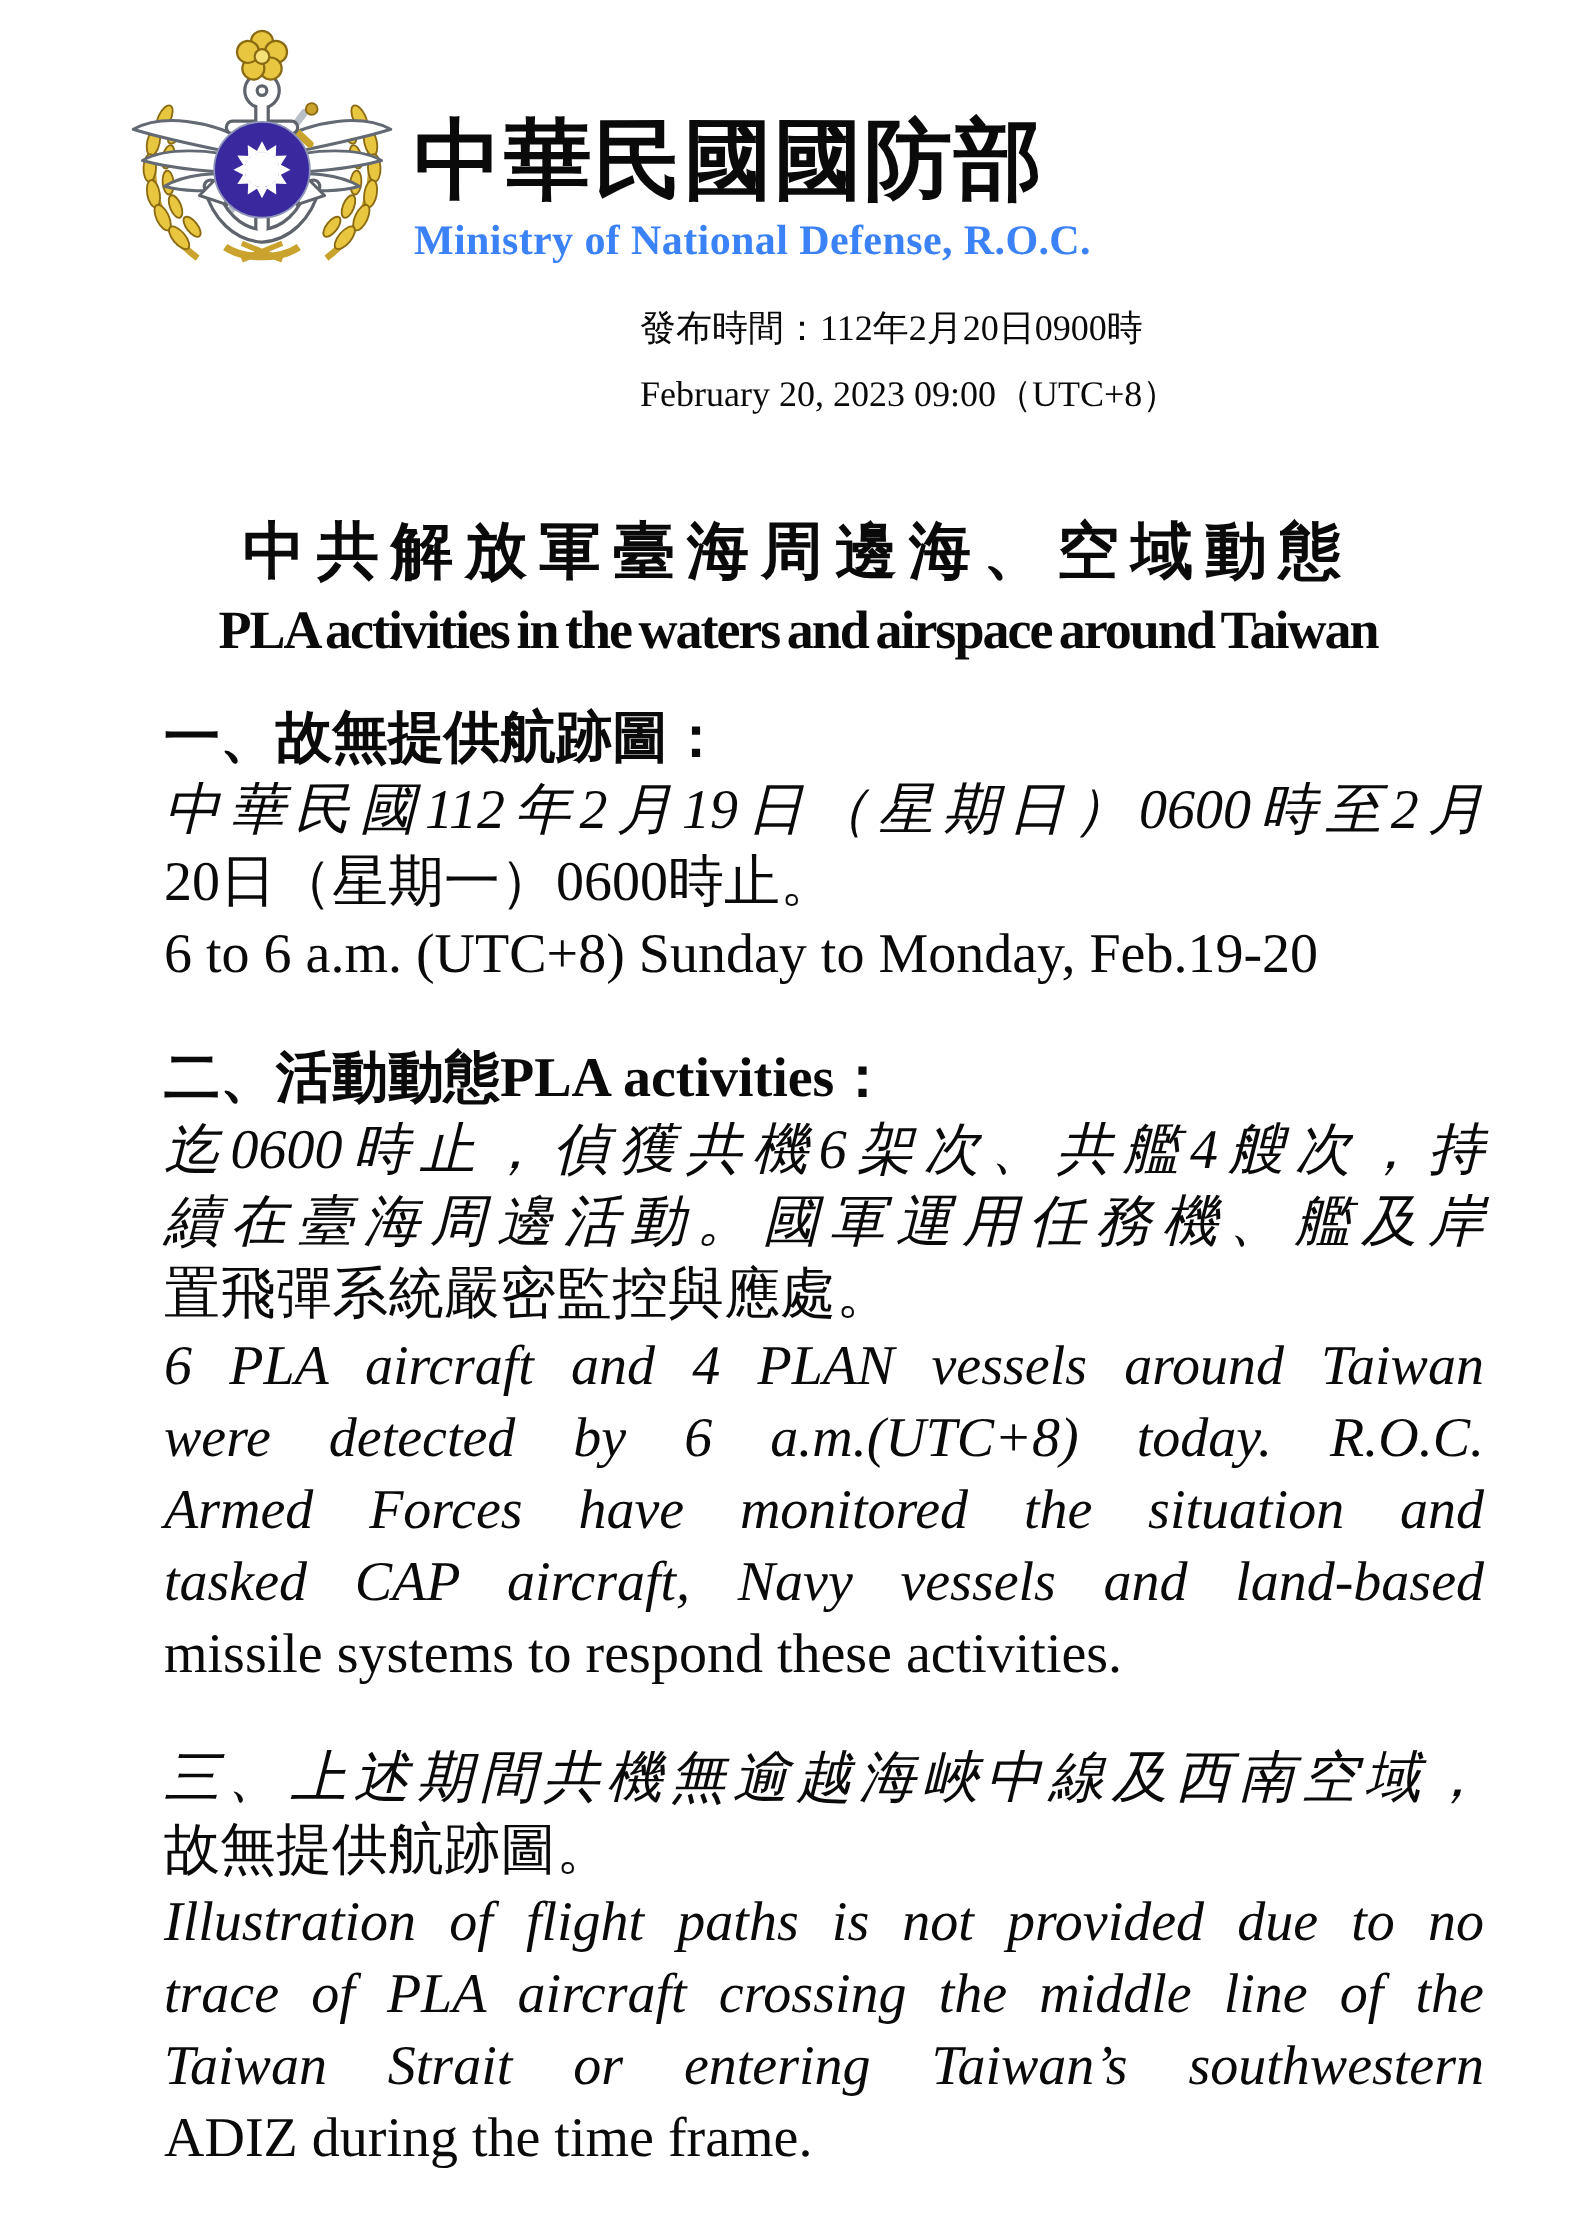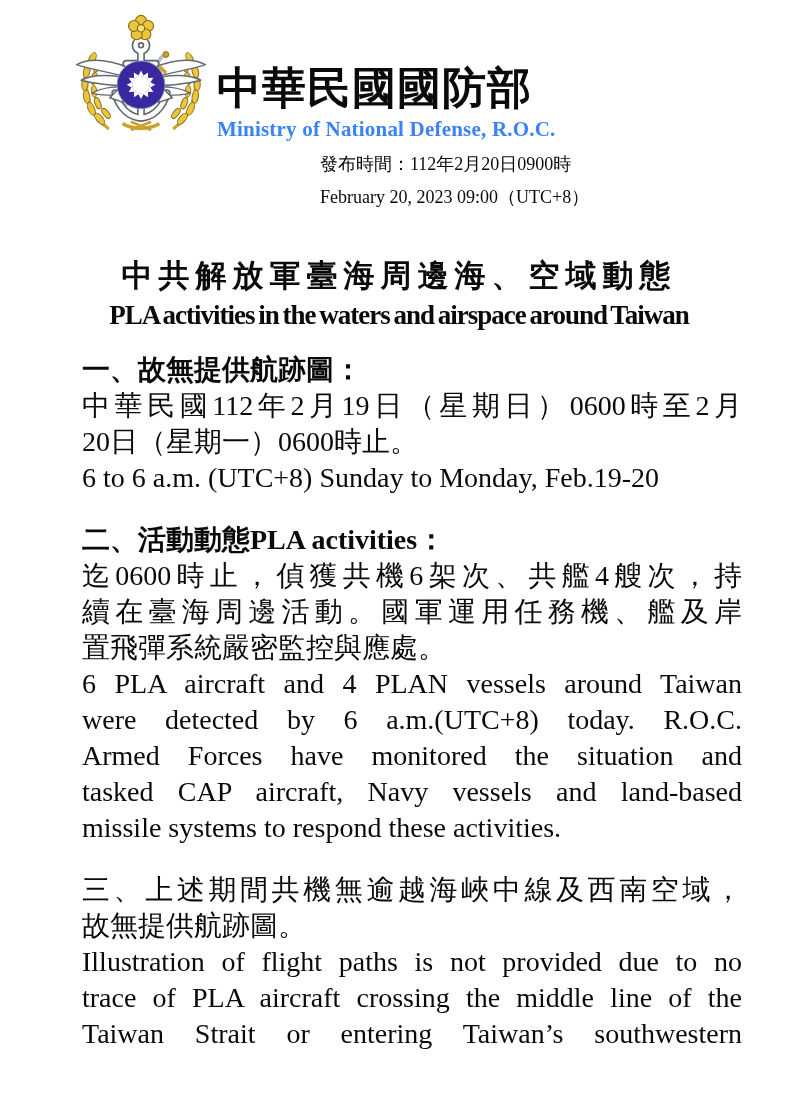--- a/index.html
+++ b/index.html
@@ -2,39 +2,39 @@
 <html><head>
 <meta charset="utf-8">
 <style>
   html,body { margin:0; padding:0; background:#e8e8e8; }
   .page {
     position:relative; width:794px; height:1115px; margin:0 auto;
     background:#ffffff; overflow:hidden; color:#0a0a0a;
     font-family:"Liberation Serif","DejaVu Serif",serif;
   }
   
-  .masthead { position:absolute; left:72px; top:13px; display:flex; align-items:flex-end; }
+  .masthead { position:absolute; left:62px; top:13px; display:flex; align-items:center; }
   .emblem { width:138px; height:129px; flex:0 0 auto; }
   .org { margin-left:7px; margin-top:36px; }
   .org-zh { font-size:44px; line-height:1.04; letter-spacing:1px; font-weight:600; white-space:nowrap; }
   .org-en { font-size:21px; font-weight:700; margin-top:5px; letter-spacing:0.2px; white-space:nowrap; }
   
   .publish { position:absolute; left:320px; top:148px; font-size:18px; line-height:33px; }
   .publish div { white-space:nowrap; }
   
   .doc-title { position:absolute; left:4px; right:0; top:255px; text-align:center; }
   .title-zh { font-size:31px; font-weight:700; letter-spacing:6px; white-space:nowrap; }
   .title-en { font-size:27px; font-weight:700; letter-spacing:-1px; word-spacing:-2px; margin-top:3px; white-space:nowrap; }
   
   .body { position:absolute; left:82px; top:352px; width:660px; font-size:28px; }
   .sec { margin-top:26px; }
   .sec:first-child { margin-top:0; }
   .heading { font-weight:700; line-height:36px; white-space:nowrap; }
   .line { line-height:36px; white-space:nowrap; }
-  .jl { text-align:justify; text-align-last:justify; }
+  .jl { text-align:justify; text-align-last:justify;font-style:italic; }
 </style>
 </head>
 <body>
 
 <div class="page">
 
   <header class="masthead">
     <svg class="emblem" viewBox="0 0 150 140" aria-hidden="true">
 
       <g>
@@ -154,16 +154,17 @@
         <div class="line jl">Armed Forces have monitored the situation and</div>
         <div class="line jl">tasked CAP aircraft, Navy vessels and land-based</div>
         <div class="line">missile systems to respond these activities.</div>
       </section>
       <section class="sec">
         <div class="line jl">三、上述期間共機無逾越海峽中線及西南空域，</div>
         <div class="line">故無提供航跡圖。</div>
         <div class="line jl">Illustration of flight paths is not provided due to no</div>
         <div class="line jl">trace of PLA aircraft crossing the middle line of the</div>
         <div class="line jl">Taiwan Strait or entering Taiwan’s southwestern</div>
+        <div class="line">ADIZ during the time frame.</div>
       </section>
     </main>
 
 </div>
 
 </body></html>

